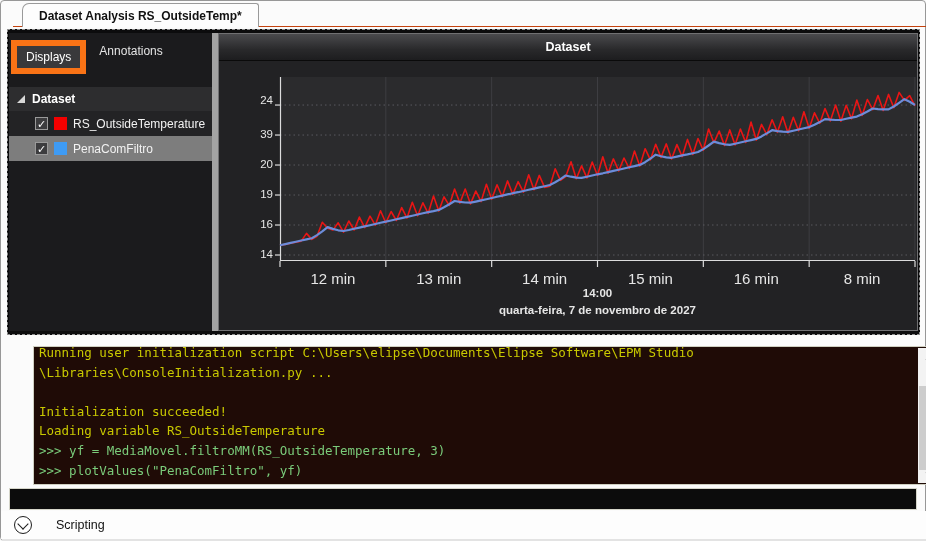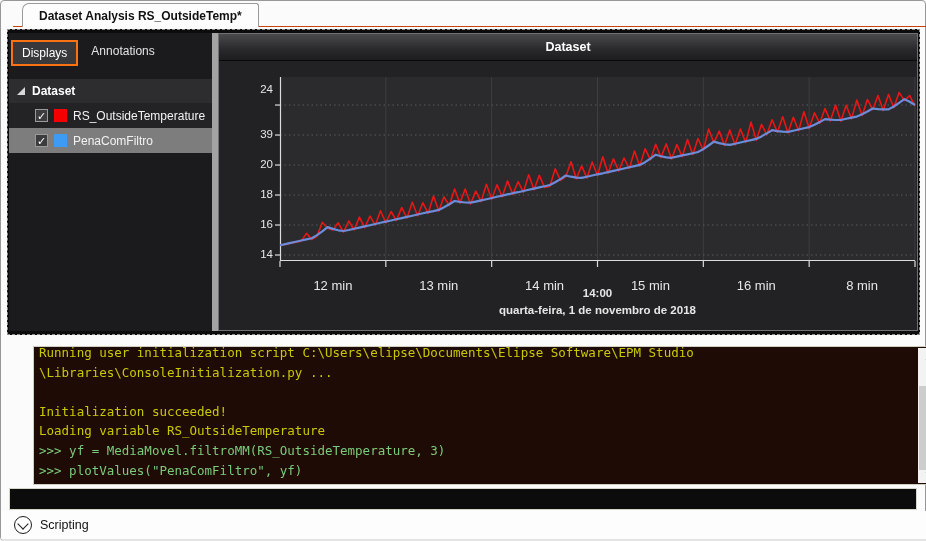--- a/index.html
+++ b/index.html
@@ -11,21 +11,21 @@
   .doc-tab{position:absolute;left:9px;top:2px;height:23px;padding:0 16px;background:#fdfdfd;
            border:1px solid #9a9a9a;border-bottom:none;border-radius:7px 3px 0 0;
            display:flex;align-items:center;font-size:12px;font-weight:bold;color:#111;z-index:5;}
   
   .main-region{position:absolute;left:6px;top:28px;width:913px;height:306px;background:#0c0c0d;
                border:1px dashed #8f8f8f;box-sizing:border-box;}
   
   .left-panel{position:absolute;left:8px;top:32px;width:203px;height:298px;background:#1b1b1d;}
   .panel-tabs{display:flex;gap:4px;padding:7px 2px 6px 2px;}
   .panel-tab{padding:4px 9px;font-size:12px;color:#e4e4e4;cursor:default;}
-  .panel-tab.sel{background:#39393b;border:2px solid #f97316;color:#ffffff;}
+  .panel-tab.sel{background:#39393b;border:6px solid #f97316;color:#ffffff;}
   .tree-header{margin-top:7px;height:24px;background:#2d2d2f;display:flex;align-items:center;
                padding-left:8px;color:#fff;font-weight:bold;font-size:12px;gap:7px;}
   .expander{width:0;height:0;border-left:8px solid transparent;border-bottom:8px solid #d8d8d8;}
   .tree-row{height:25px;display:flex;align-items:center;gap:6px;padding-left:26px;font-size:12px;color:#f2f2f2;}
   .tree-row.alt{background:#232325;}
   .tree-row.selected{background:#7d7d7d;}
   .cbx{width:13px;height:13px;background:#3c3c3e;border:1px solid #9a9a9a;color:#fff;font-size:11px;
        line-height:12px;text-align:center;box-sizing:border-box;}
   .swatch{width:13px;height:13px;}
   
@@ -33,42 +33,42 @@
   
   .chart-panel{position:absolute;left:217px;top:32px;width:700px;height:298px;background:#222224;
                border:1px solid #717173;box-sizing:border-box;}
   .chart-title{position:absolute;left:0;top:0;width:100%;height:26px;
                background:linear-gradient(#4a4a4d,#29292b 60%,#1d1d1f);
                border-bottom:1px solid #0a0a0a;display:flex;align-items:center;justify-content:center;
                color:#fff;font-weight:bold;font-size:12.5px;}
   .plot-area{position:absolute;left:61px;top:43px;width:635px;height:184px;background:#2b2b2d;}
   .plot-svg{position:absolute;left:0;top:0;overflow:visible;}
   .ylab{position:absolute;width:34px;text-align:right;font-size:11.5px;color:#e6e6e6;right:641px;}
-  .xlab{position:absolute;transform:translateX(-50%);font-size:13px;color:#e6e6e6;white-space:nowrap;margin-top:8px;}
+  .xlab{position:absolute;transform:translateX(-50%);font-size:15px;color:#e6e6e6;white-space:nowrap;}
   .xcontext{position:absolute;transform:translateX(-50%);font-size:11.5px;color:#e6e6e6;white-space:nowrap;font-weight:bold;}
   
   .console{position:absolute;left:8px;top:345px;width:908px;height:139px;background:#1f0b06;
            border:1px solid #cfcfc1;box-sizing:border-box;overflow:hidden;margin-left:24px;}
   .console-lines{position:absolute;left:5px;top:-4px;right:26px;
                  font-family:"DejaVu Sans Mono",monospace;font-size:12.5px;line-height:19.6px;white-space:pre;}
   .sb{position:absolute;right:1px;top:1px;width:21px;height:135px;background:#f3f3f3;}
   .sb-btn{position:absolute;left:0;width:21px;height:17px;display:flex;align-items:center;justify-content:center;
           color:#8a8a8a;font-size:10px;}
   .sb-thumb{position:absolute;left:1px;width:19px;background:#cdcdcd;}
   
   .console-input{position:absolute;left:8px;top:487px;width:908px;height:22px;background:#0c0c0c;
                  border:1px solid #d6d6ca;box-sizing:border-box;}
   
   .footer{position:absolute;left:0px;top:510px;width:926px;height:28px;background:#fdfdfd;
           display:flex;align-items:center;gap:8px;padding-left:13px;box-sizing:border-box;}
   .collapse-btn{width:18px;height:18px;border:1.6px solid #1d1d1d;border-radius:50%;box-sizing:border-box;
                 display:flex;align-items:center;justify-content:center;background:#fff;}
   .chev{width:7px;height:7px;border-right:1.8px solid #1d1d1d;border-bottom:1.8px solid #1d1d1d;
         transform:rotate(45deg);margin-top:-3px;}
-  .footer-label{font-size:12.5px;color:#111;}
+  .footer-label{font-size:12.5px;color:#111;margin-left:16px;}
   .bottom-strip{position:absolute;left:1px;top:538px;width:924px;height:2px;background:#e3e3e3;}
 </style>
 </head>
 <body>
 
 <div class="window-frame">
 
   <div class="tabstrip">
     <div class="doc-tab">
       <span>Dataset Analysis RS_OutsideTemp*</span>
@@ -133,32 +133,32 @@
           <line x1="423.3333333333333" y1="184" x2="423.3333333333333" y2="190" stroke="#dcdcdc" stroke-width="1.2"></line>
           <line x1="529.1666666666667" y1="184" x2="529.1666666666667" y2="190" stroke="#dcdcdc" stroke-width="1.2"></line>
           <line x1="635" y1="184" x2="635" y2="190" stroke="#dcdcdc" stroke-width="1.2"></line>
           <polyline points="0.0,168.3 5.3,167.4 10.6,166.2 15.9,165.3 21.2,164.1 26.5,156.4 31.8,162.4 37.0,159.3 42.3,145.3 47.6,151.3 52.9,153.1 58.2,145.8 63.5,155.2 68.8,144.0 74.1,153.0 79.4,140.1 84.7,150.6 90.0,139.2 95.3,148.2 100.5,133.8 105.8,145.8 111.1,134.5 116.4,143.5 121.7,130.6 127.0,141.1 132.3,125.2 137.6,138.7 142.9,125.8 148.2,136.3 153.5,119.1 158.8,134.1 164.0,119.8 169.3,128.5 174.6,112.0 179.9,126.1 185.2,112.0 190.5,126.9 195.8,114.1 201.1,124.6 206.4,107.2 211.7,122.2 217.0,107.8 222.2,119.8 227.5,103.9 232.8,117.4 238.1,104.7 243.4,115.2 248.7,97.8 254.0,112.8 259.3,98.4 264.6,110.4 269.9,109.2 275.2,91.8 280.5,103.3 285.7,99.7 291.0,84.7 296.3,101.8 301.6,88.9 306.9,100.9 312.2,85.0 317.5,98.5 322.8,79.8 328.1,96.3 333.4,81.9 338.7,93.9 344.0,81.0 349.3,91.5 354.5,74.1 359.8,89.1 365.1,71.7 370.4,82.8 375.7,67.2 381.0,80.4 386.3,66.9 391.6,82.0 396.9,67.6 402.2,79.6 407.5,62.4 412.8,77.4 418.0,61.5 423.3,73.3 428.6,52.0 433.9,65.8 439.2,54.1 444.5,68.5 449.8,52.9 455.1,67.9 460.4,52.0 465.7,65.5 471.0,45.1 476.3,63.1 481.5,47.4 486.8,57.6 492.1,42.7 497.4,55.3 502.7,39.7 508.0,56.1 513.3,40.2 518.6,53.7 523.9,34.8 529.2,51.3 534.5,35.8 539.8,46.3 545.0,31.6 550.3,43.9 555.6,28.0 560.9,44.2 566.2,28.3 571.5,41.8 576.8,23.1 582.1,38.4 587.4,22.5 592.7,32.7 598.0,18.6 603.2,33.6 608.5,17.4 613.8,30.7 619.1,15.4 624.4,23.4 629.7,18.7 635.0,28.8" fill="none" stroke="#ea1515" stroke-width="1.6" stroke-linejoin="round"></polyline>
           <polyline points="0.0,168.3 5.3,167.1 10.6,165.9 15.9,164.7 21.2,163.5 26.5,162.4 31.8,161.2 37.0,158.1 42.3,154.3 47.6,150.1 52.9,151.9 58.2,153.3 63.5,154.0 68.8,153.0 74.1,151.8 79.4,150.6 84.7,149.4 90.0,148.2 95.3,147.0 100.5,145.8 105.8,144.6 111.1,143.5 116.4,142.3 121.7,141.1 127.0,139.9 132.3,138.7 137.6,137.5 142.9,136.3 148.2,135.1 153.5,134.1 158.8,132.9 164.0,130.3 169.3,127.3 174.6,124.0 179.9,124.9 185.2,125.5 190.5,125.7 195.8,124.6 201.1,123.4 206.4,122.2 211.7,121.0 217.0,119.8 222.2,118.6 227.5,117.4 232.8,116.2 238.1,115.2 243.4,114.0 248.7,112.8 254.0,111.6 259.3,110.4 264.6,109.2 269.9,108.0 275.2,105.3 280.5,102.1 285.7,98.5 291.0,99.7 296.3,100.6 301.6,100.9 306.9,99.7 312.2,98.5 317.5,97.3 322.8,96.3 328.1,95.1 333.4,93.9 338.7,92.7 344.0,91.5 349.3,90.3 354.5,89.1 359.8,87.9 365.1,85.2 370.4,81.6 375.7,77.7 381.0,79.2 386.3,80.4 391.6,80.8 396.9,79.6 402.2,78.4 407.5,77.4 412.8,76.2 418.0,75.0 423.3,72.1 428.6,68.5 433.9,64.6 439.2,66.1 444.5,67.3 449.8,67.9 455.1,66.7 460.4,65.5 465.7,64.3 471.0,63.1 476.3,61.9 481.5,59.4 486.8,56.4 492.1,53.2 497.4,54.1 502.7,54.7 508.0,54.9 513.3,53.7 518.6,52.5 523.9,51.3 529.2,50.1 534.5,47.8 539.8,45.1 545.0,42.1 550.3,42.7 555.6,43.0 560.9,43.0 566.2,41.8 571.5,40.6 576.8,39.6 582.1,37.2 587.4,34.5 592.7,31.5 598.0,32.1 603.2,32.4 608.5,32.4 613.8,29.5 619.1,25.9 624.4,22.2 629.7,24.7 635.0,28.0" fill="none" stroke="#6c8cd9" stroke-width="2.2" stroke-linejoin="round"></polyline>
         </svg>
       </div>
     <div id="chart-labels"></div>
   <div class="ylab" style="top: 214.002px; left: 20px; width: 34px; right: auto;">14</div>
       <div class="ylab" style="top: 184.01px; left: 20px; width: 34px; right: auto;">16</div>
-      <div class="ylab" style="top: 154.018px; left: 20px; width: 34px; right: auto;">18</div>
+      <div class="ylab" style="top: 154.018px; left: 20px; width: 34px; right: auto;">19</div>
       <div class="ylab" style="top: 124.026px; left: 20px; width: 34px; right: auto;">20</div>
       <div class="ylab" style="top: 94.0342px; left: 20px; width: 34px; right: auto;">39</div>
-      <div class="ylab" style="top: 49px; left: 20px; width: 34px; right: auto;">24</div>
+      <div class="ylab" style="top: 60px; left: 20px; width: 34px; right: auto;">24</div>
       <div class="xlab" style="left: 113.917px; top: 236px;">12 min</div>
       <div class="xlab" style="left: 219.75px; top: 236px;">13 min</div>
       <div class="xlab" style="left: 325.583px; top: 236px;">14 min</div>
       <div class="xlab" style="left: 431.417px; top: 236px;">15 min</div>
       <div class="xlab" style="left: 537.25px; top: 236px;">16 min</div>
       <div class="xlab" style="left: 643.083px; top: 236px;">8 min</div>
       <div class="xcontext" style="left: 378.5px; top: 253px;">14:00</div>
-      <div class="xcontext" style="left: 378.5px; top: 270px;">quarta-feira, 1 de novembro de 2018</div>
+      <div class="xcontext" style="left: 378.5px; top: 270px;">quarta-feira, 7 de novembro de 2027</div>
     </div>
 
   <div class="console">
     <div class="console-lines" id="console-lines"><div style="color: rgb(201, 201, 0);">Running user initialization script C:\Users\elipse\Documents\Elipse Software\EPM Studio</div><div style="color: rgb(201, 201, 0);">\Libraries\ConsoleInitialization.py ...</div><div style="color: rgb(201, 201, 0);"> </div><div style="color: rgb(201, 201, 0);">Initialization succeeded!</div><div style="color: rgb(201, 201, 0);">Loading variable RS_OutsideTemperature</div><div style="color: rgb(122, 203, 122);">&gt;&gt;&gt; yf = MediaMovel.filtroMM(RS_OutsideTemperature, 3)</div><div style="color: rgb(122, 203, 122);">&gt;&gt;&gt; plotValues("PenaComFiltro", yf)</div></div>
     <div class="sb">
       <div class="sb-btn" style="top:0;">▲</div>
       <div class="sb-thumb" style="top:38px;height:84px;"></div>
       <div class="sb-btn" style="bottom:0;">▼</div>
     </div>
   </div>

